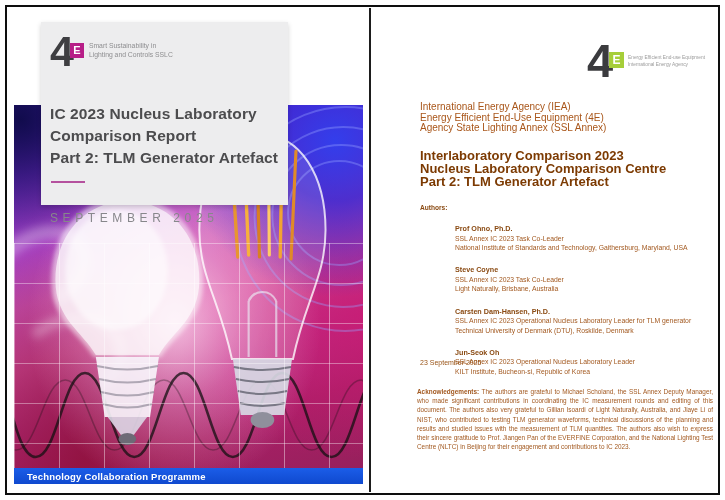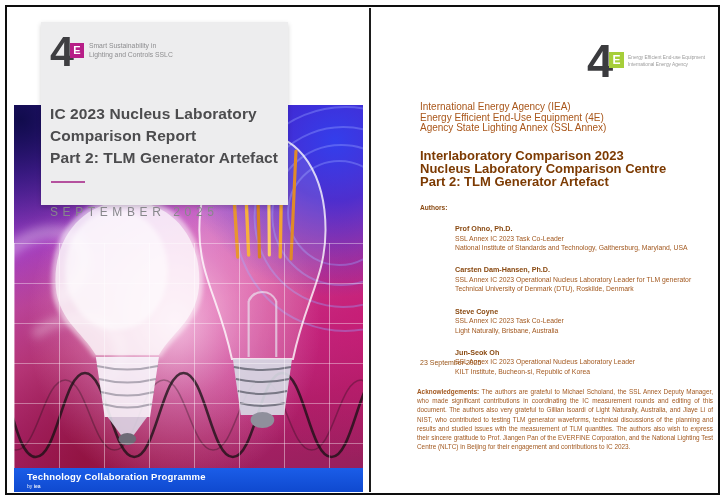--- a/index.html
+++ b/index.html
@@ -17,38 +17,38 @@
       radial-gradient(ellipse at 100% 58%, rgba(205,25,115,0.75) 0%, rgba(205,25,115,0) 48%),
       radial-gradient(ellipse at 20% 98%, rgba(140,15,55,0.8) 0%, rgba(140,15,55,0) 45%),
       linear-gradient(160deg, #3a1d9e 0%, #6c2bc4 15%, #a33fc0 30%, #c44fae 42%, #cc4a9a 55%, #b52f83 68%, #a81f66 82%, #97205c 100%);
   }
   .photo-art{position:absolute;inset:0;width:100%;height:100%;}
   .grid-overlay{position:absolute;left:0;right:0;top:138px;bottom:0;z-index:5;
     background:
       repeating-linear-gradient(to right, rgba(255,255,255,0.42) 0 1px, transparent 1px 45px),
       repeating-linear-gradient(to bottom, rgba(255,255,255,0.38) 0 1px, transparent 1px 40px);
     mix-blend-mode:screen;}
-  .footer-bar{position:absolute;left:6px;right:1px;top:460px;height:24px;z-index:6;
+  .footer-bar{position:absolute;left:6px;right:1px;top:460px;height:16px;z-index:6;
     background:linear-gradient(to bottom,#1b5de8,#0f49cf);color:#ffffff;padding:3px 0 0 13px;box-sizing:border-box;}
   .footer-bar .tcp{font-size:9.5px;font-weight:bold;letter-spacing:.2px;}
   .footer-bar .byline{font-size:5px;margin-top:1px;opacity:.9;}
   .footer-bar .byline b{font-weight:bold;}
 
   .card{position:absolute;left:33px;top:14px;width:247px;height:183px;background:#ededee;z-index:10;
     box-shadow:0 2px 5px rgba(0,0,0,0.18);padding:12px 0 0 9px;box-sizing:border-box;}
   .logo{display:flex;align-items:flex-start;}
   .logo .numeral{font-weight:800;color:#3e3e41;line-height:.82;}
   .card .numeral{font-size:43px;}
   .logo .letter{display:inline-block;color:#ffffff;font-weight:bold;text-align:center;}
   .card .letter{width:14px;height:15px;font-size:11px;line-height:15px;margin:9px 0 0 -4px;background:#b71e87;}
   .logo .tagline{margin:8px 0 0 5px;color:#8e8e90;}
   .card .tagline{font-size:6.8px;line-height:1.3;}
   .card-title{margin-top:34px;font-size:15.5px;font-weight:bold;color:#4c4c4e;line-height:1.4;letter-spacing:.1px;}
   .accent-rule{width:34px;height:0;border-top:2.5px solid #b5519e;margin-top:13px;margin-left:1px;}
-  .card-date{margin-top:22px;font-size:12px;color:#87878b;letter-spacing:4.6px;}
+  .card-date{margin-top:28px;font-size:12px;color:#87878b;letter-spacing:4.6px;}
 
   
   .page-right{position:absolute;left:371px;top:8px;width:346px;height:484px;background:#ffffff;overflow:hidden;}
   .r-logo{position:absolute;right:12px;top:34px;}
   .r-logo .numeral{font-size:47px;color:#3b3b3e;}
   .r-logo .letter{width:15px;height:16px;font-size:12px;line-height:16px;margin:10px 0 0 -4px;background:#a6ce39;}
   .r-logo .tagline{font-size:4.8px;line-height:1.5;color:#9a9a9a;margin:12px 0 0 4px;}
   .agency{position:absolute;left:49px;top:94px;font-size:10px;line-height:10.6px;color:#a9561a;}
   .r-title{position:absolute;left:49px;top:141px;font-size:13px;font-weight:bold;color:#7c3a02;line-height:13.2px;}
   .authors-label{position:absolute;left:49px;top:196px;font-size:6.6px;font-weight:bold;color:#8a4a12;}
@@ -187,30 +187,30 @@
 
     <div class="authors-label">Authors:</div>
 
     <div class="authors">
       <div class="author">
         <div class="a-name">Prof Ohno, Ph.D.</div>
         <div class="a-line">SSL Annex IC 2023 Task Co-Leader</div>
         <div class="a-line">National Institute of Standards and Technology, Gaithersburg, Maryland, USA</div>
       </div>
       <div class="author">
+        <div class="a-name">Steve Coyne</div>
+        <div class="a-line">SSL Annex IC 2023 Task Co-Leader</div>
+        <div class="a-line">Light Naturally, Brisbane, Australia</div>
+      </div>
+      <div class="author">
         <div class="a-name">Carsten Dam-Hansen, Ph.D.</div>
         <div class="a-line">SSL Annex IC 2023 Operational Nucleus Laboratory Leader for TLM generator</div>
         <div class="a-line">Technical University of Denmark (DTU), Roskilde, Denmark</div>
       </div>
       <div class="author">
-        <div class="a-name">Steve Coyne</div>
-        <div class="a-line">SSL Annex IC 2023 Task Co-Leader</div>
-        <div class="a-line">Light Naturally, Brisbane, Australia</div>
-      </div>
-      <div class="author">
         <div class="a-name">Jun-Seok Oh</div>
         <div class="a-line">SSL Annex IC 2023 Operational Nucleus Laboratory Leader</div>
         <div class="a-line">KILT Institute, Bucheon-si, Republic of Korea</div>
       </div>
     </div>
 
     <div class="r-date">23 September 2025</div>
 
     <div class="ack"><span class="lbl">Acknowledgements:</span><span> The authors are grateful to Michael Scholand, the SSL Annex Deputy Manager, who made significant contributions in coordinating the IC measurement rounds and editing of this document. The authors also very grateful to Gillian Isoardi of Light Naturally, Australia, and Jiaye Li of NIST, who contributed to testing TLM generator waveforms, technical discussions of the planning and results and studied issues with the measurement of TLM quantities. The authors also wish to express their sincere gratitude to Prof. Jiangen Pan of the EVERFINE Corporation, and the National Lighting Test Centre (NLTC) in Beijing for their engagement and contributions to IC 2023.</span></div>
   </div>

